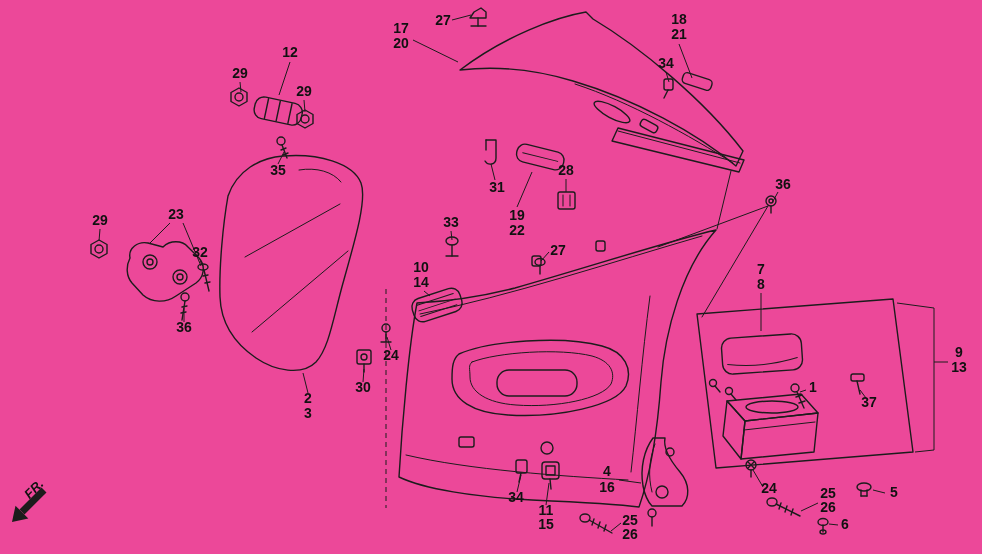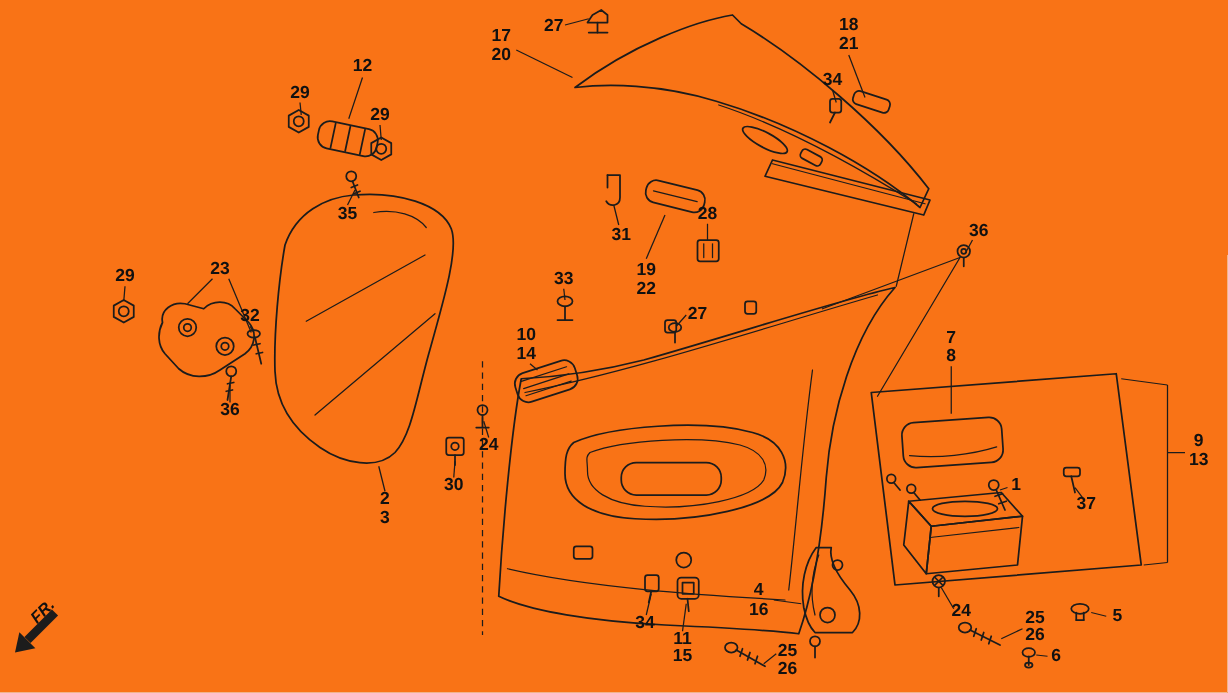--- a/index.html
+++ b/index.html
@@ -1,17 +1,17 @@
 <!DOCTYPE html>
 <html><head>
 <meta charset="utf-8">
 <style>
   html,body{margin:0;padding:0;background:#e8e8e8;}
   .canvas{
-    position:relative;width:982px;height:554px;background:#f97316;
+    position:relative;width:982px;height:554px;background:#ec4899;
     font-family:"Liberation Sans",sans-serif;overflow:hidden;
   }
   svg{position:absolute;left:0;top:0;}
   .part{fill:none;stroke:#1c1c1c;stroke-width:1.4;stroke-linejoin:round;stroke-linecap:round;}
   .thin{fill:none;stroke:#1c1c1c;stroke-width:1;stroke-linecap:round;}
   .leader{stroke:#1c1c1c;stroke-width:1;}
   .dash{stroke:#1c1c1c;stroke-width:1;stroke-dasharray:5 4;}
   .lbl{font-size:14px;font-weight:bold;fill:#111;text-anchor:middle;}
   .fr{font-size:13px;font-weight:bold;font-style:italic;fill:#111;text-anchor:middle;}
   .solid{fill:#1c1c1c;stroke:none;}

